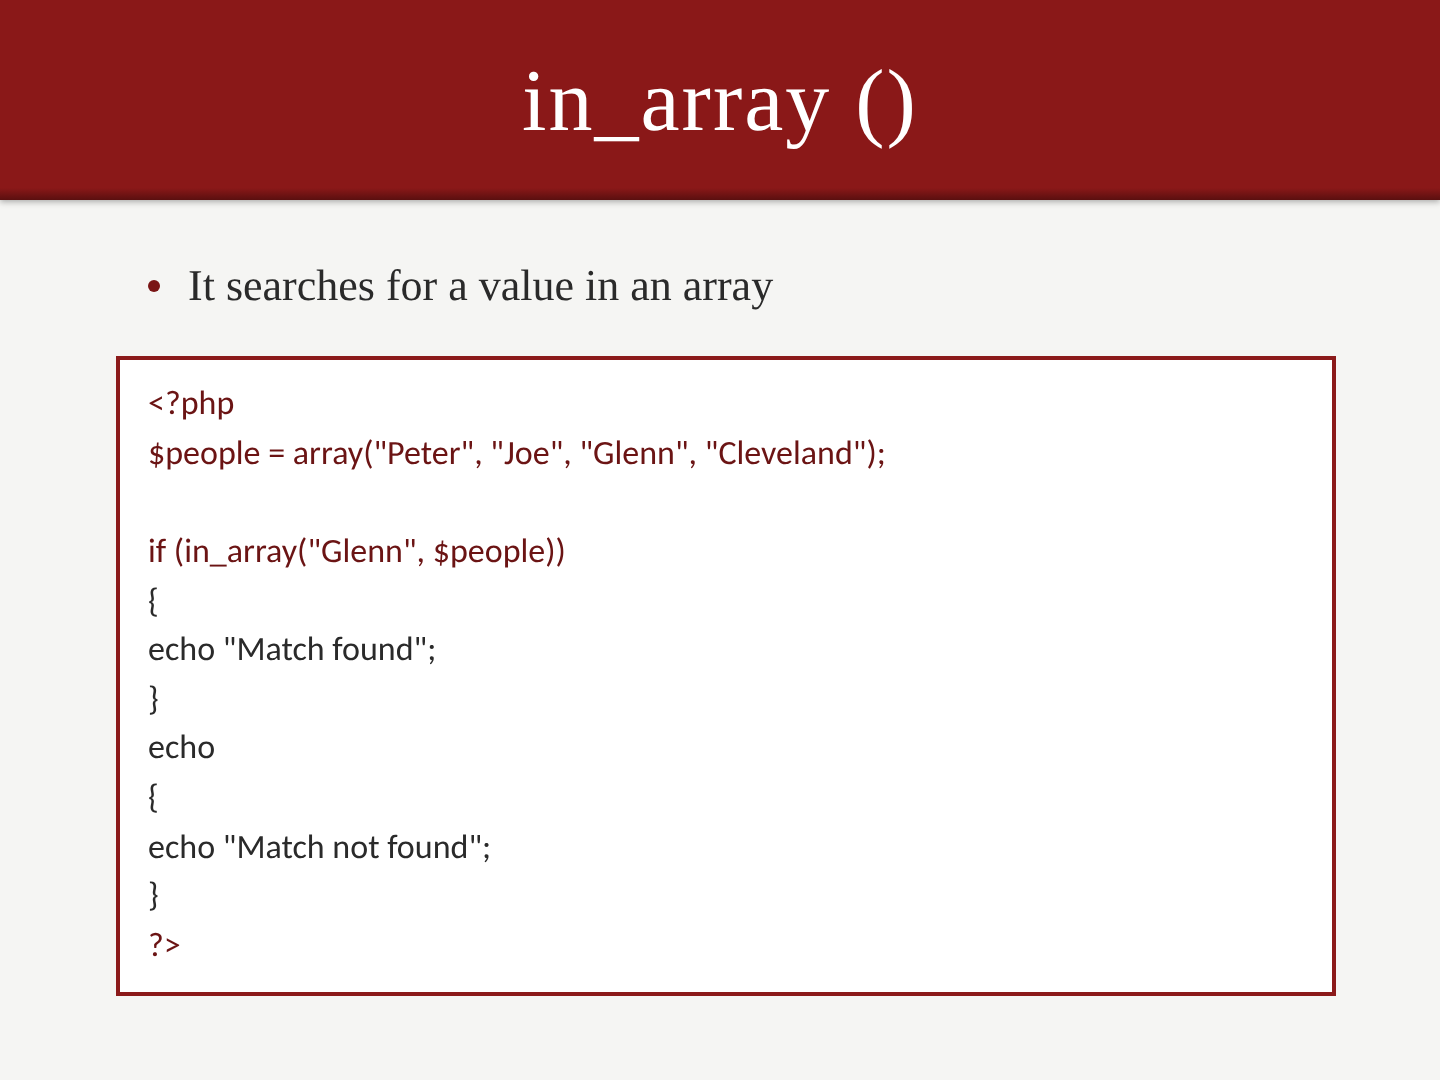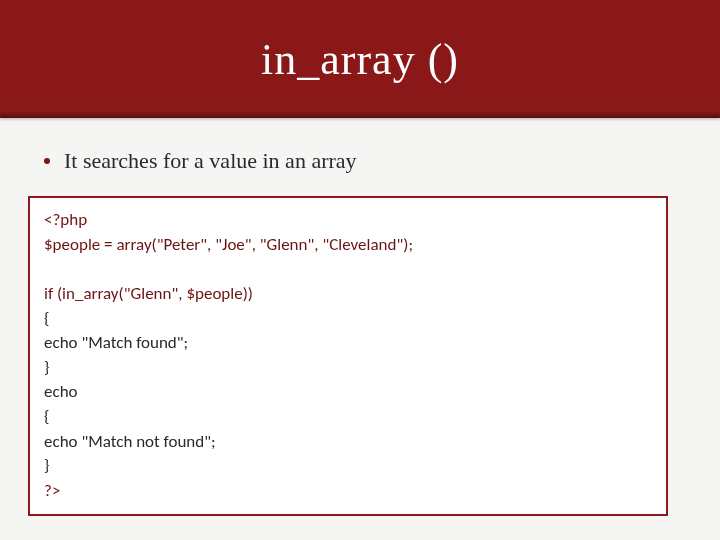--- a/index.html
+++ b/index.html
@@ -8,33 +8,33 @@
     width: 720px;
     height: 540px;
     background: #f5f5f3;
     font-family: Georgia, 'Times New Roman', serif;
     overflow: hidden;
   }
   .header {
     background: #8b1a1a;
     background: linear-gradient(to bottom, #8a1818 0%, #8a1818 94%, #5a0f0f 100%);
     color: #ffffff;
-    height: 118px;
+    height: 100px;
     display: flex;
     align-items: center;
     justify-content: center;
     box-shadow: 0 1px 3px rgba(0,0,0,0.3);
   }
   .title {
     font-size: 44px;
     font-weight: normal;
     letter-spacing: 1px;
   }
   .content {
-    padding: 30px 50px 0 26px;
+    padding: 30px 50px 0 56px;
   }
   .bullet-row {
     display: flex;
     align-items: center;
     margin-bottom: 22px;
     margin-left: 18px;
   }
   .bullet-dot {
     width: 6px;
     height: 6px;

